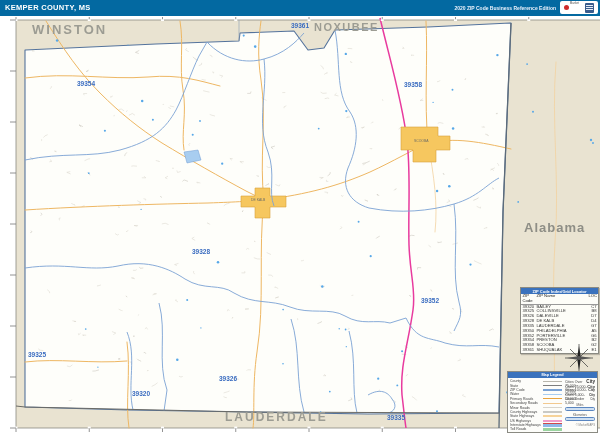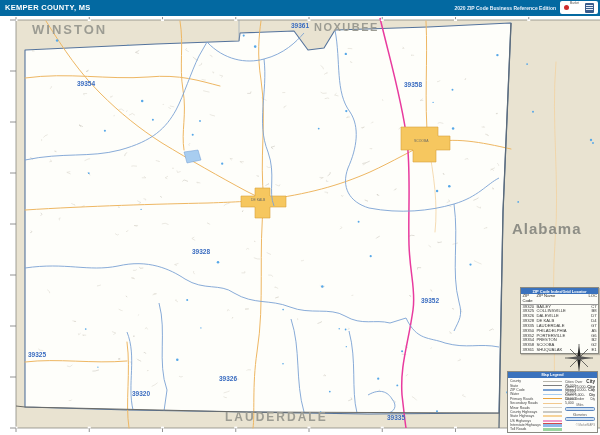--- a/index.html
+++ b/index.html
@@ -452,21 +452,21 @@
           <line x1="506" y1="406" x2="510" y2="406"></line>
         <line x1="506" y1="414" x2="510" y2="414"></line>
       </g>
 
       <text x="243" y="201" font-size="3.4" fill="#6b6b66" font-family="Liberation Sans, sans-serif">DE KALB</text>
       <text x="406" y="142" font-size="3.4" fill="#6b6b66" font-family="Liberation Sans, sans-serif">SCOOBA</text>
     </svg>
 
     <div class="county-lbl" style="left:24px;top:6px;font-size:13px;letter-spacing:2px;">WINSTON</div>
     <div class="county-lbl" style="left:306px;top:5px;font-size:11px;letter-spacing:1.5px;">NOXUBEE</div>
-    <div class="county-lbl" style="left:504px;top:204px;font-size:15px;letter-spacing:1px;color:#8e8e86;">Alabama</div>
+    <div class="county-lbl" style="left:516px;top:204px;font-size:13px;letter-spacing:1px;color:#8e8e86;">Alabama</div>
     <div class="county-lbl" style="left:217px;top:394px;font-size:12px;letter-spacing:2px;">LAUDERDALE</div>
 
     <div class="zip-lbl" style="left:69px;top:64px;">39354</div>
     <div class="zip-lbl" style="left:283px;top:6px;">39361</div>
     <div class="zip-lbl" style="left:396px;top:65px;">39358</div>
     <div class="zip-lbl" style="left:184px;top:232px;">39328</div>
     <div class="zip-lbl" style="left:413px;top:281px;">39352</div>
     <div class="zip-lbl" style="left:20px;top:335px;">39325</div>
     <div class="zip-lbl" style="left:211px;top:359px;">39326</div>
     <div class="zip-lbl" style="left:124px;top:374px;">39320</div>

